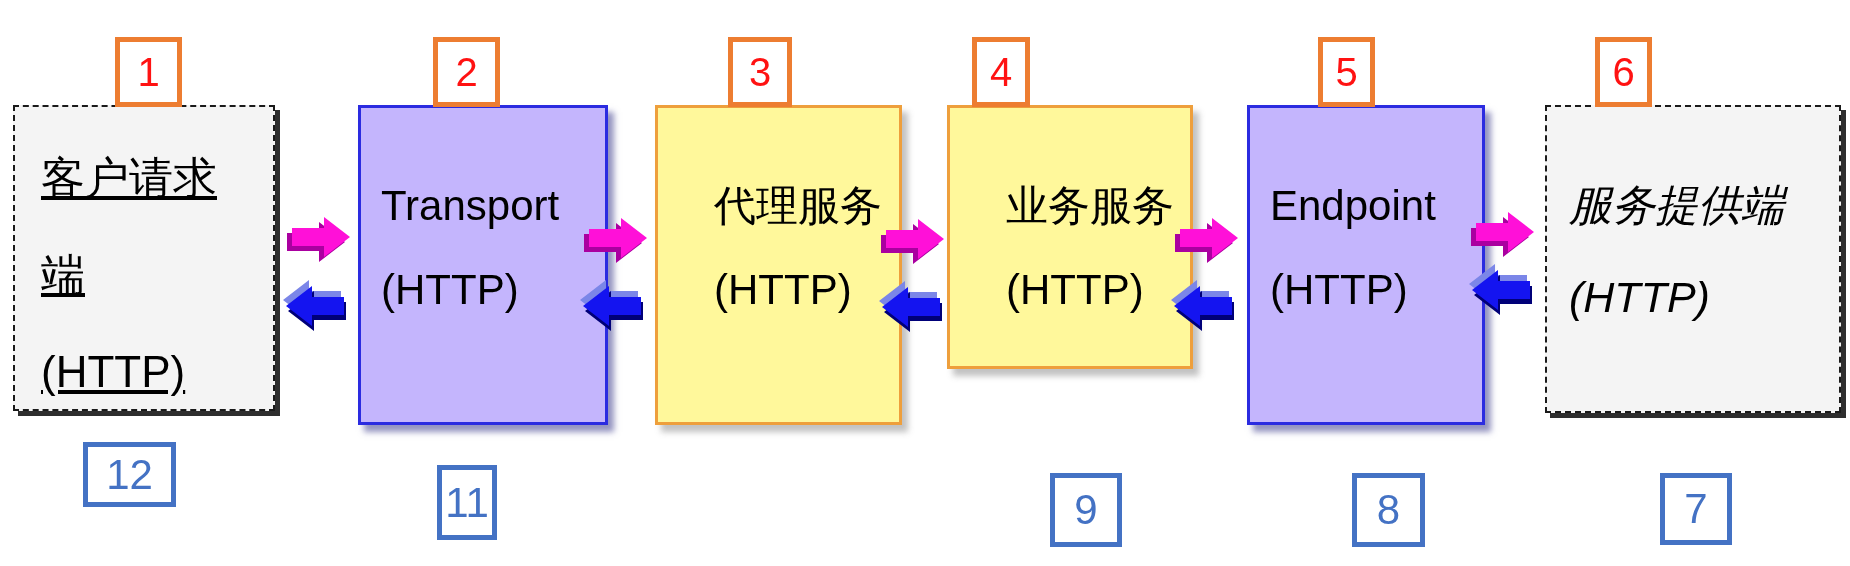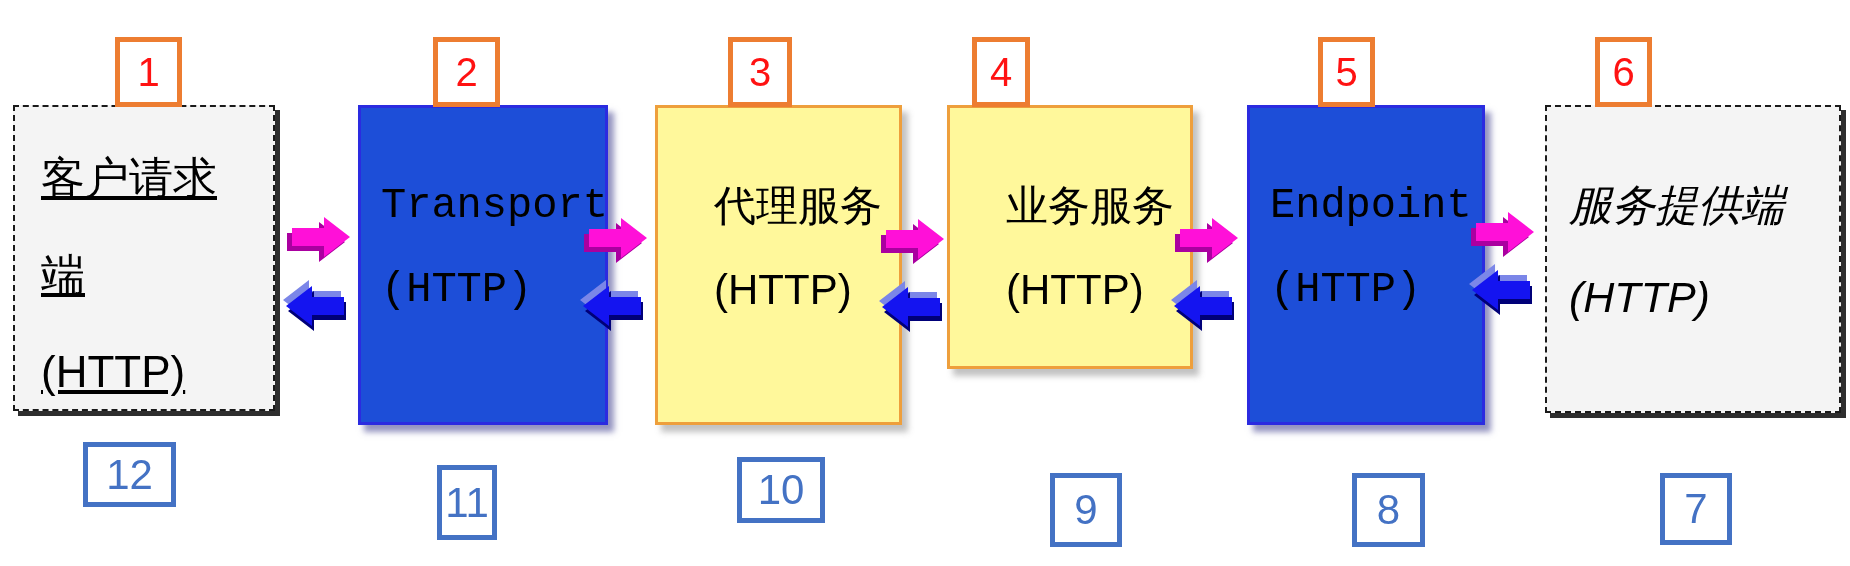--- a/index.html
+++ b/index.html
@@ -13,24 +13,23 @@
   }
   .badge-top{border:5px solid #ED7D31;color:#FF1212;font-size:40px;z-index:5;}
   .badge-bottom{border:5px solid #4472C4;color:#4472C4;font-size:42px;z-index:5;}
   .box{
     position:absolute;box-sizing:border-box;color:#000;z-index:2;
   }
   .box .line{
     padding-left:20px;font-size:42px;line-height:84px;white-space:nowrap;
   }
   .box-blue{
-    background:#1d4ed8;border:3px solid #2B2BE0;
+    background:#c4b5fd;border:3px solid #2B2BE0;
     box-shadow:6px 7px 6px rgba(60,60,140,0.55);
     padding-top:56px;
-    font-family:Liberation Mono, monospace;
   }
   .box-yellow{
     background:#FFF89B;border:3px solid #EE9F3C;
     box-shadow:6px 7px 6px rgba(120,120,120,0.45);
     padding-top:56px;
     padding-left:36px;
   }
   .box-gray{
     background:#F4F4F4;border:2px dashed #1A1A1A;
     box-shadow:5px 5px 0 #2E2E2E;
@@ -104,23 +103,20 @@
     </svg>
 
   
   <div class="badge badge-top" style="left:728px;top:37px;width:64px;height:70px;">
     <span>3</span>
   </div>
   <div class="box box-yellow" style="left:655px;top:105px;width:247px;height:320px;">
     <div class="line">代理服务</div>
     <div class="line">(HTTP)</div>
   </div>
-  <div class="badge badge-bottom" style="left:737px;top:457px;width:88px;height:66px;">
-    <span>10</span>
-  </div>
 
   
   <svg class="arrow" style="left:880px;top:214px;" width="66" height="50" viewBox="0 0 66 50">
       <use href="#arrow-r"></use>
     </svg>
   <svg class="arrow" style="left:880px;top:282px;" width="66" height="50" viewBox="0 0 66 50">
       <use href="#arrow-l"></use>
     </svg>
 
   

